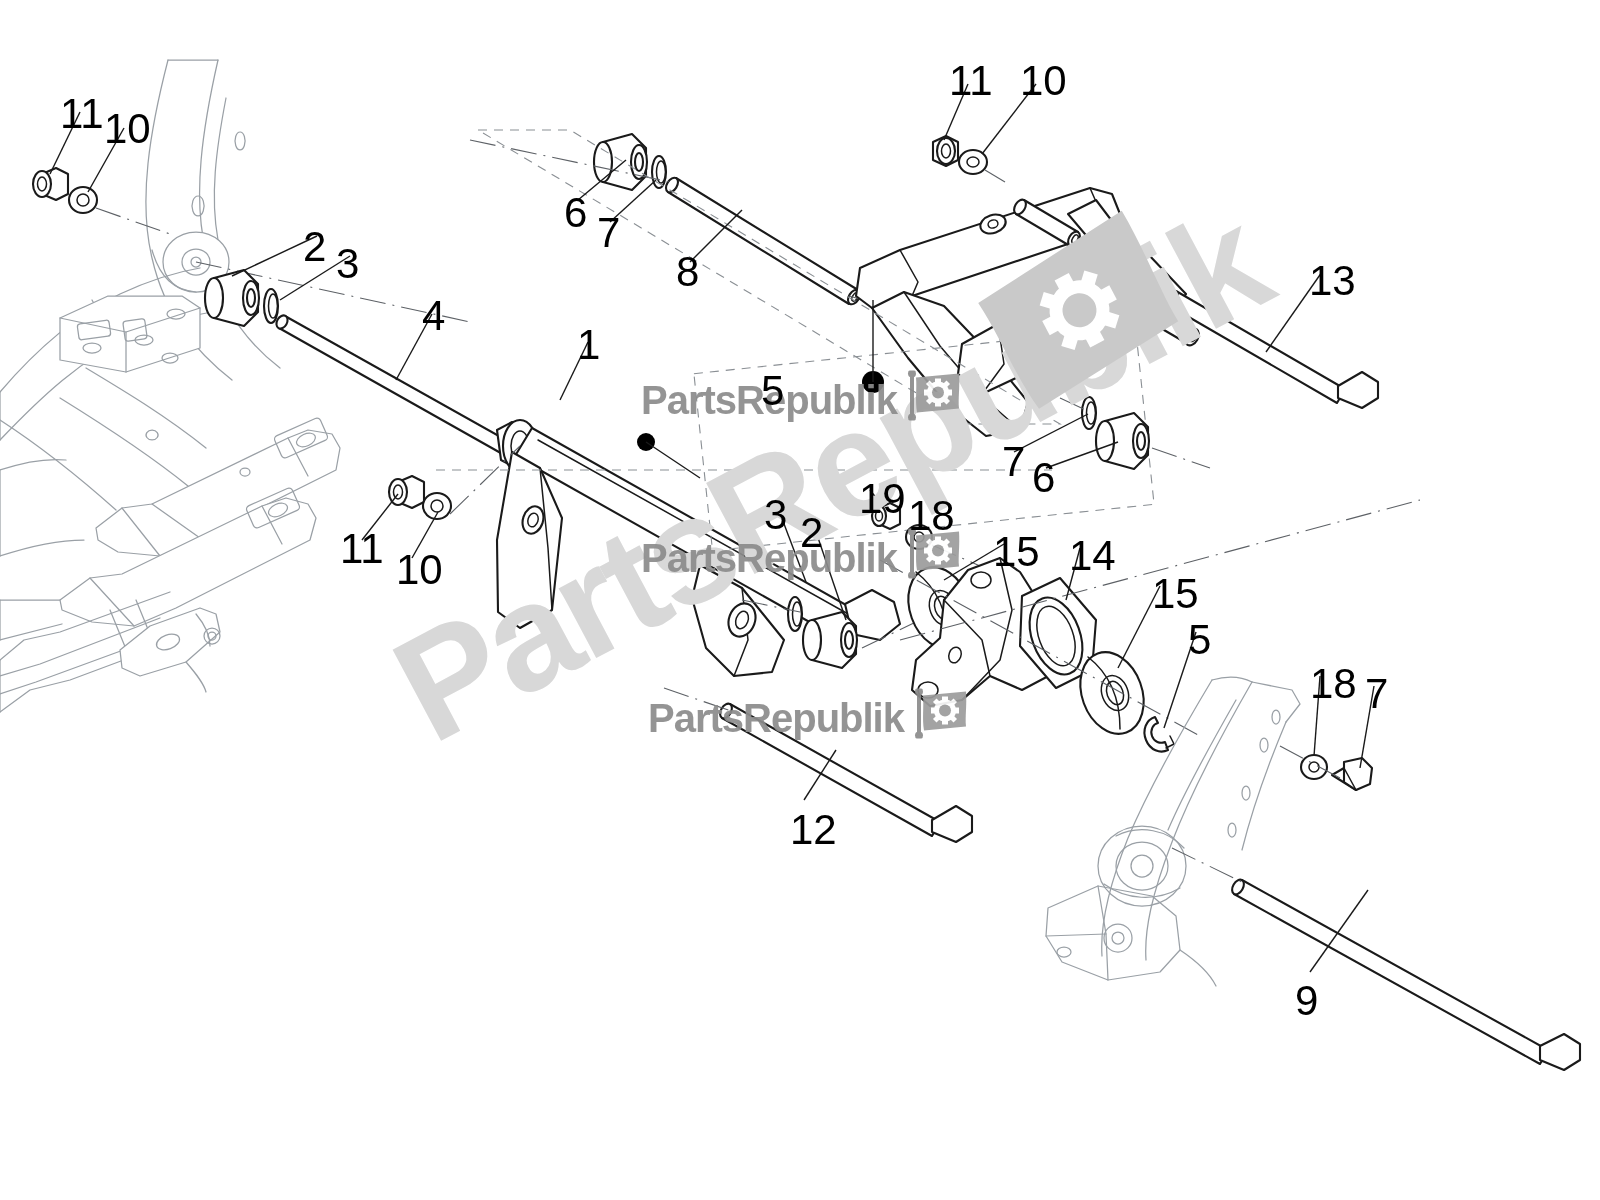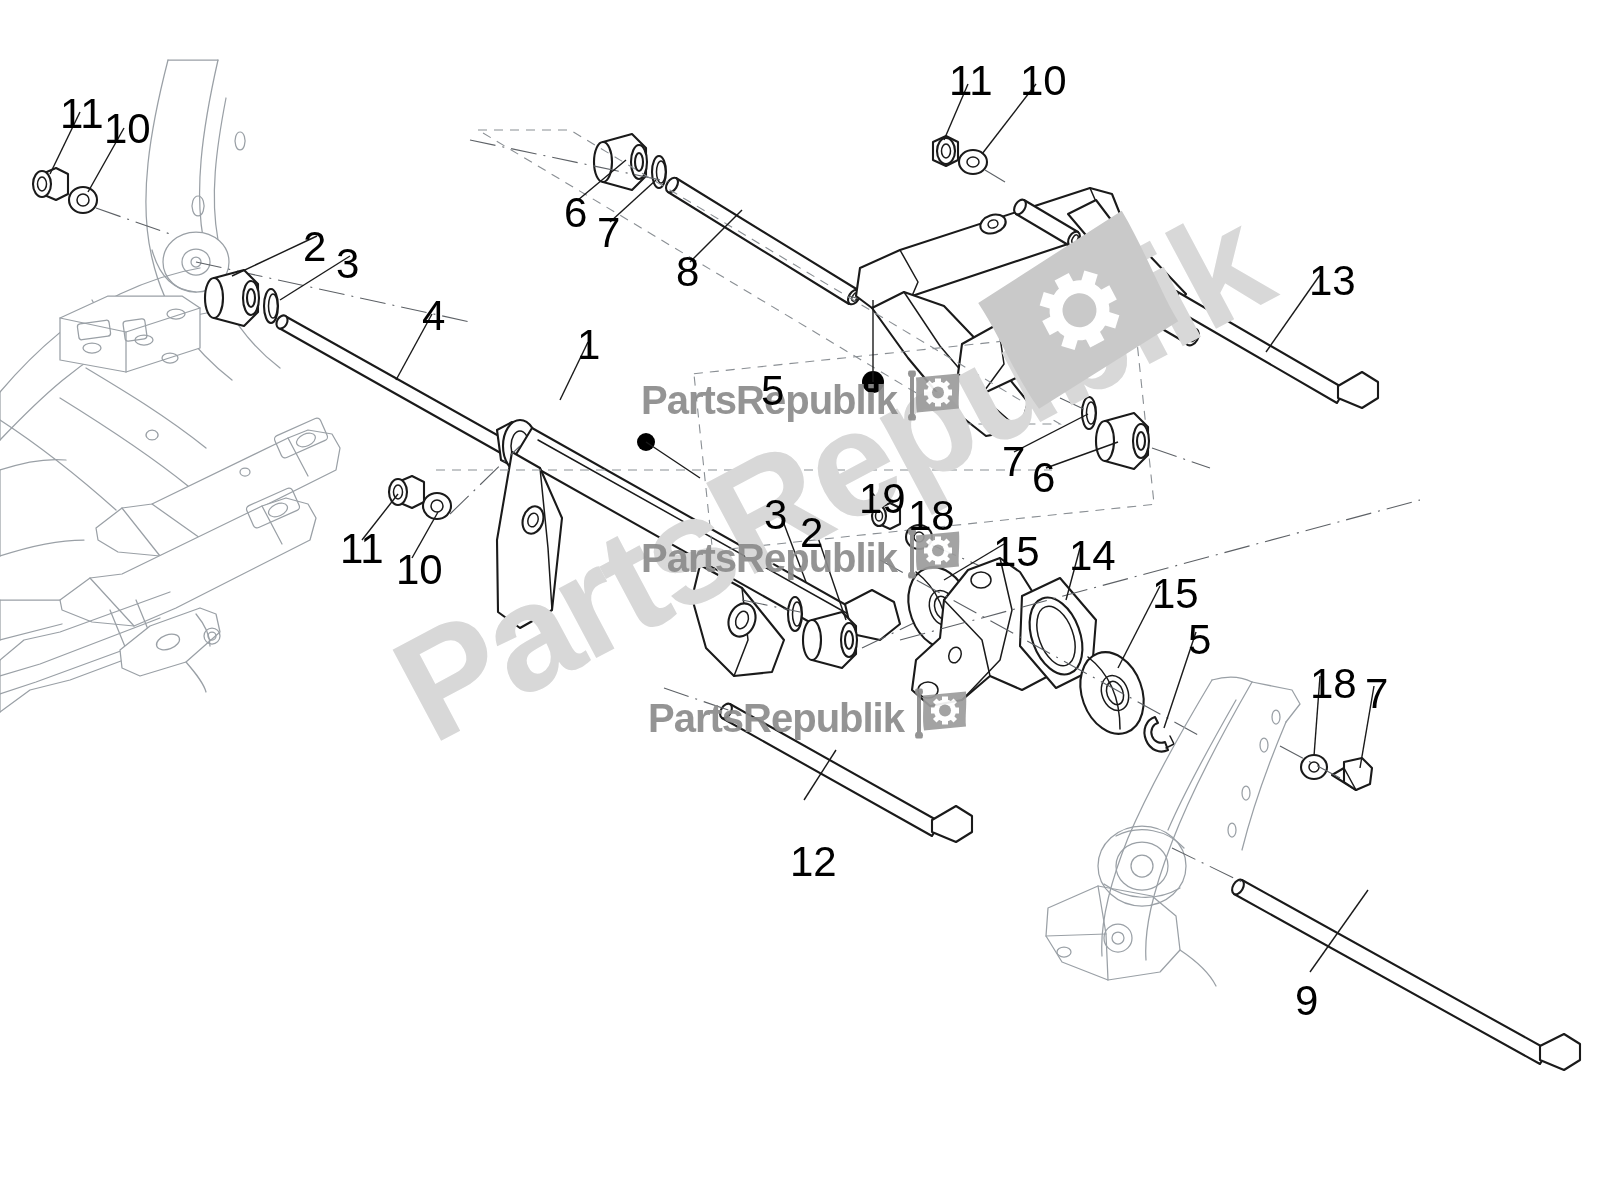--- a/index.html
+++ b/index.html
@@ -557,17 +557,17 @@
       <div class="lbl" style="left: 859px; top: 478px;">19</div>
       <div class="lbl" style="left: 908px; top: 495px;">18</div>
       <div class="lbl" style="left: 764px; top: 494px;">3</div>
       <div class="lbl" style="left: 800px; top: 512px;">2</div>
       <div class="lbl" style="left: 993px; top: 531px;">15</div>
       <div class="lbl" style="left: 1069px; top: 535px;">14</div>
       <div class="lbl" style="left: 1152px; top: 573px;">15</div>
       <div class="lbl" style="left: 1188px; top: 619px;">5</div>
       <div class="lbl" style="left: 1310px; top: 663px;">18</div>
       <div class="lbl" style="left: 1365px; top: 673px;">7</div>
-      <div class="lbl" style="left: 790px; top: 809px; margin-top: 32px;">12</div>
+      <div class="lbl" style="left: 790px; top: 809px;">12</div>
       <div class="lbl" style="left: 1295px; top: 980px;">9</div>
     </div>
 
 </div>
 
 </body></html>

